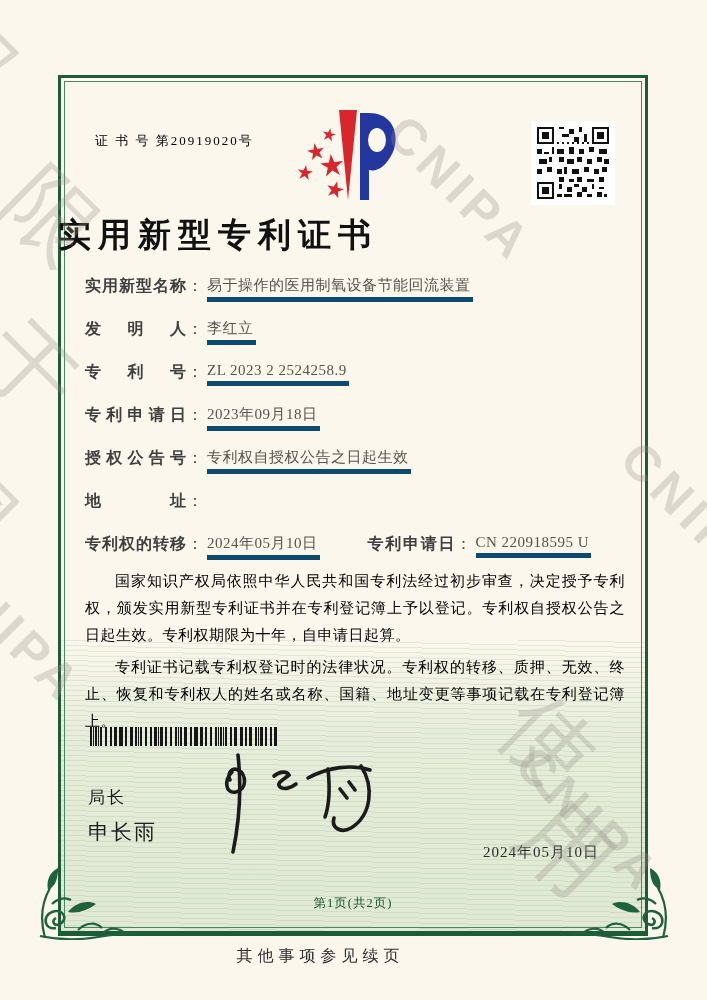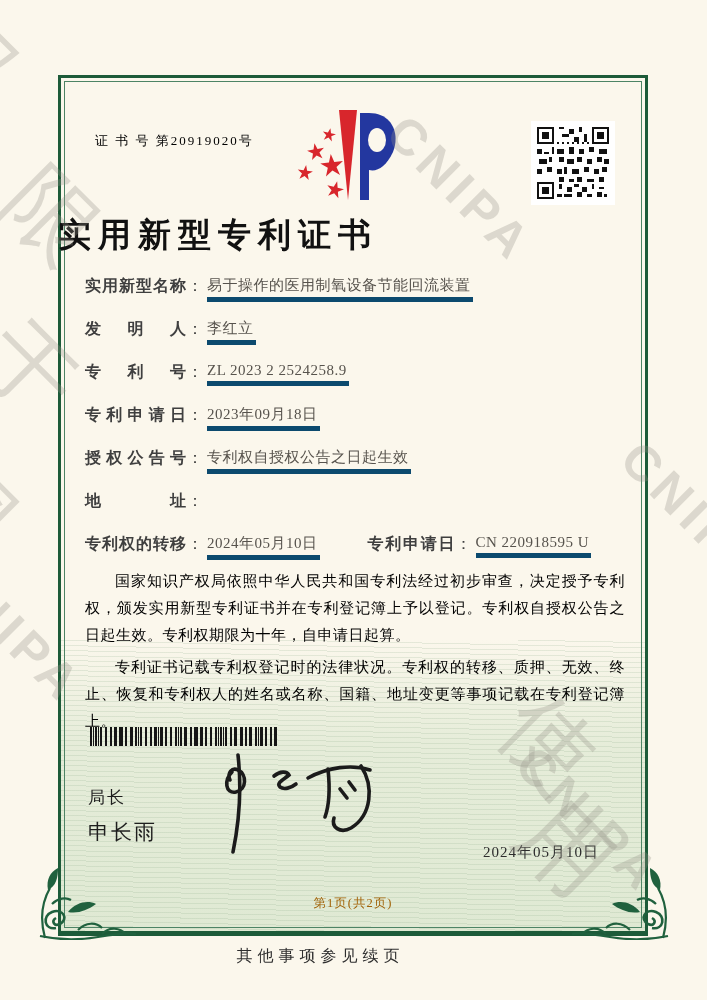--- a/index.html
+++ b/index.html
@@ -93,21 +93,21 @@
       repeating-linear-gradient(90deg,#161616 0 2px,rgba(0,0,0,0) 2px 5px),
       repeating-linear-gradient(90deg,#161616 0 1px,rgba(0,0,0,0) 1px 8px),
       repeating-linear-gradient(90deg,rgba(0,0,0,0) 0 3px,#161616 3px 4px,rgba(0,0,0,0) 4px 13px);
   }
 
   
   .signer-title{position:absolute;left:88px;top:786px;font-size:17px;color:#1e1e1e;z-index:2;letter-spacing:2px;font-family:Liberation Mono, monospace;}
   .signer-name{position:absolute;left:88px;top:818px;font-size:21px;color:#1e1e1e;z-index:2;letter-spacing:2px;}
   .signature{position:absolute;left:190px;top:752px;z-index:2;}
   .issue-date{position:absolute;left:483px;top:843px;font-size:15px;color:#2c2c2c;z-index:2;letter-spacing:1px;}
-  .page-info{position:absolute;left:58px;top:895px;width:590px;text-align:center;font-size:12.5px;color:#a16207;z-index:2;letter-spacing:1px;}
+  .page-info{position:absolute;left:58px;top:895px;width:590px;text-align:center;font-size:12.5px;color:#14532d;z-index:2;letter-spacing:1px;}
   .continuation{
     position:absolute;left:0;top:946px;width:641px;text-align:center;z-index:2;
     font-size:16px;color:#2e2e2e;letter-spacing:5px;
   }
 
   
   .corner{position:absolute;width:100px;height:88px;z-index:5;}
   .corner-left{left:38px;top:852px;}
   .corner-right{left:570px;top:852px;transform:scaleX(-1);}
 </style>

